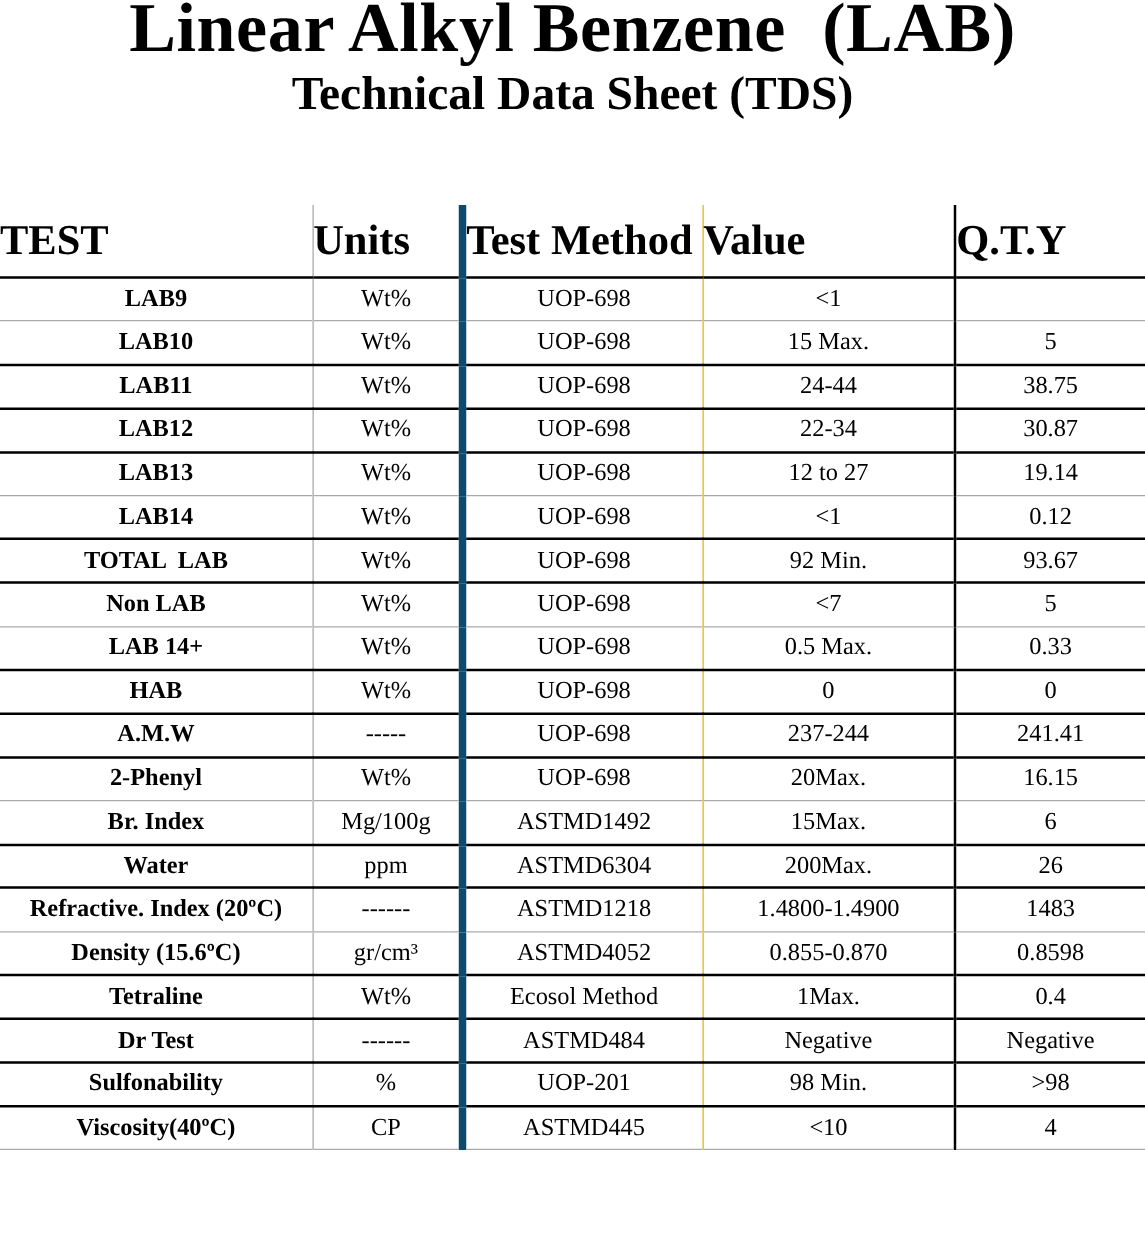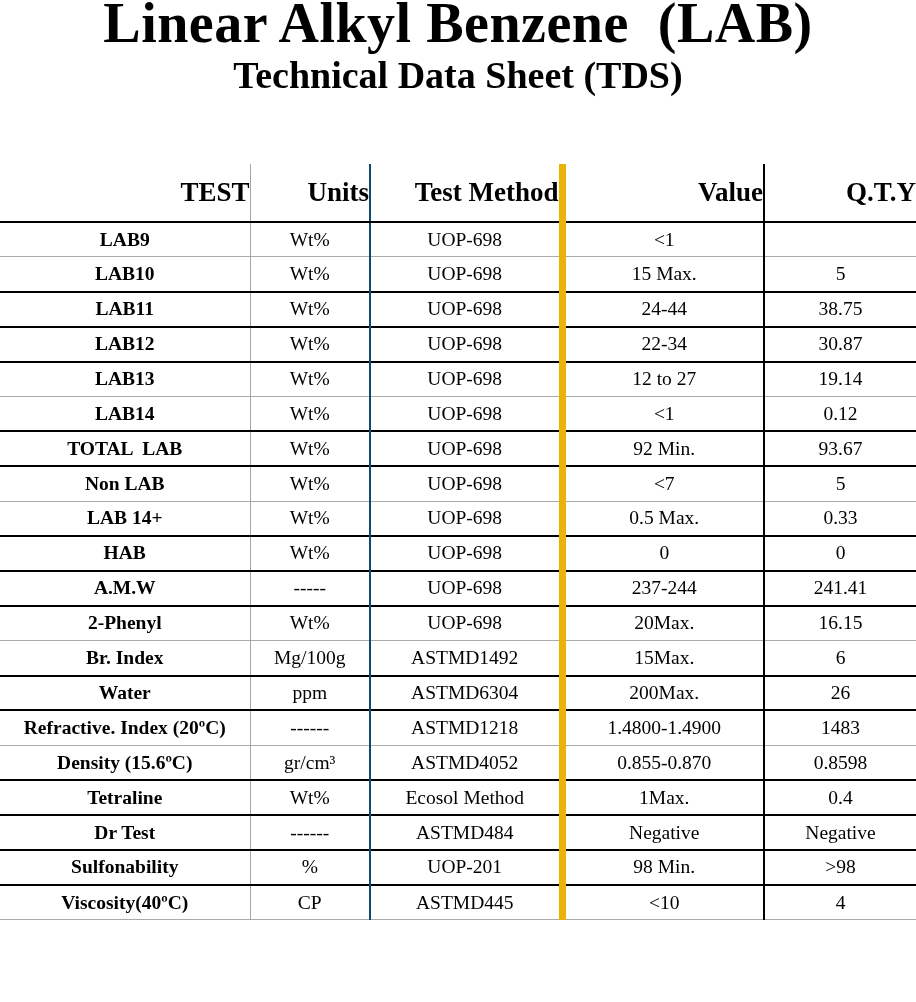--- a/index.html
+++ b/index.html
@@ -42,41 +42,41 @@
     table-layout: fixed;
   }
   col.c1 { width: 250px; }
   col.c2 { width: 120px; }
   col.c3 { width: 192px; }
   col.c4 { width: 202px; }
   col.c5 { width: 152px; }
 
   thead th {
     font-weight: bold;
-    font-size: 27px;
+    font-size: 34px;
     height: 58px;
-    text-align: right;
+    text-align: left;
     vertical-align: middle;
     border-bottom: 2.5px solid #000;
     padding: 0;
   }
   tbody td {
     font-size: 19.5px;
     height: 34.9px;
     text-align: center;
     vertical-align: middle;
     padding: 0 2px;
     white-space: pre-wrap;
   }
   tbody td:first-child { font-weight: bold; }
 
   
   th:nth-child(1), td:nth-child(1) { border-right: 1px solid #a6a6a6; }
-  th:nth-child(2), td:nth-child(2) { border-right: 2px solid #0c4a6e; }
-  th:nth-child(3), td:nth-child(3) { border-right: 7px solid #eab308; }
+  th:nth-child(2), td:nth-child(2) { border-right: 6px solid #0c4a6e; }
+  th:nth-child(3), td:nth-child(3) { border-right: 1px solid #eab308; }
   th:nth-child(4), td:nth-child(4) { border-right: 2px solid #000; }
 
   
   tbody tr { border-bottom: 2px solid #000; }
   tbody tr:nth-child(1),
   tbody tr:nth-child(5),
   tbody tr:nth-child(8),
   tbody tr:nth-child(12),
   tbody tr:nth-child(15),
   tbody tr:nth-child(20) { border-bottom: 1px solid #aaaaaa; }

